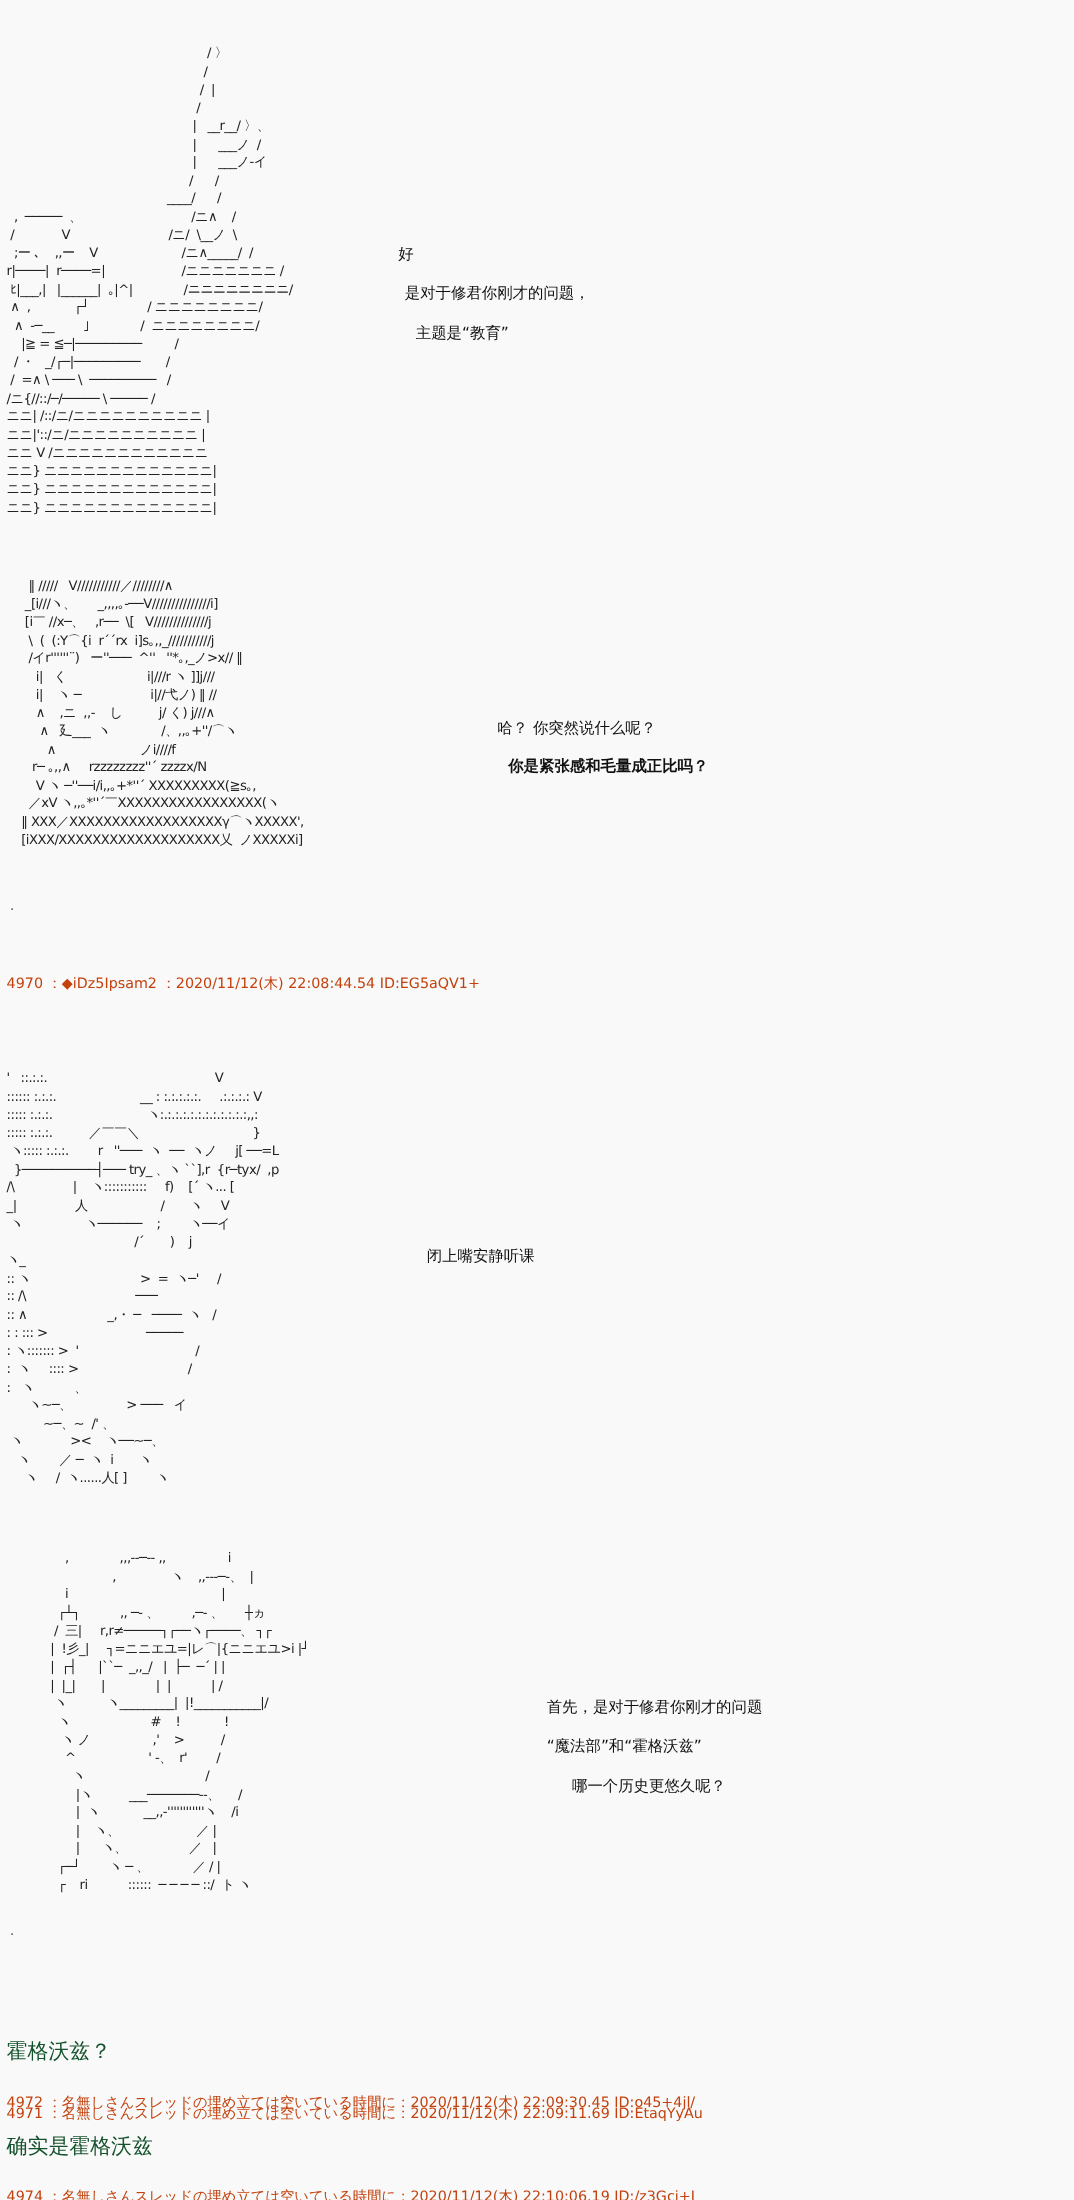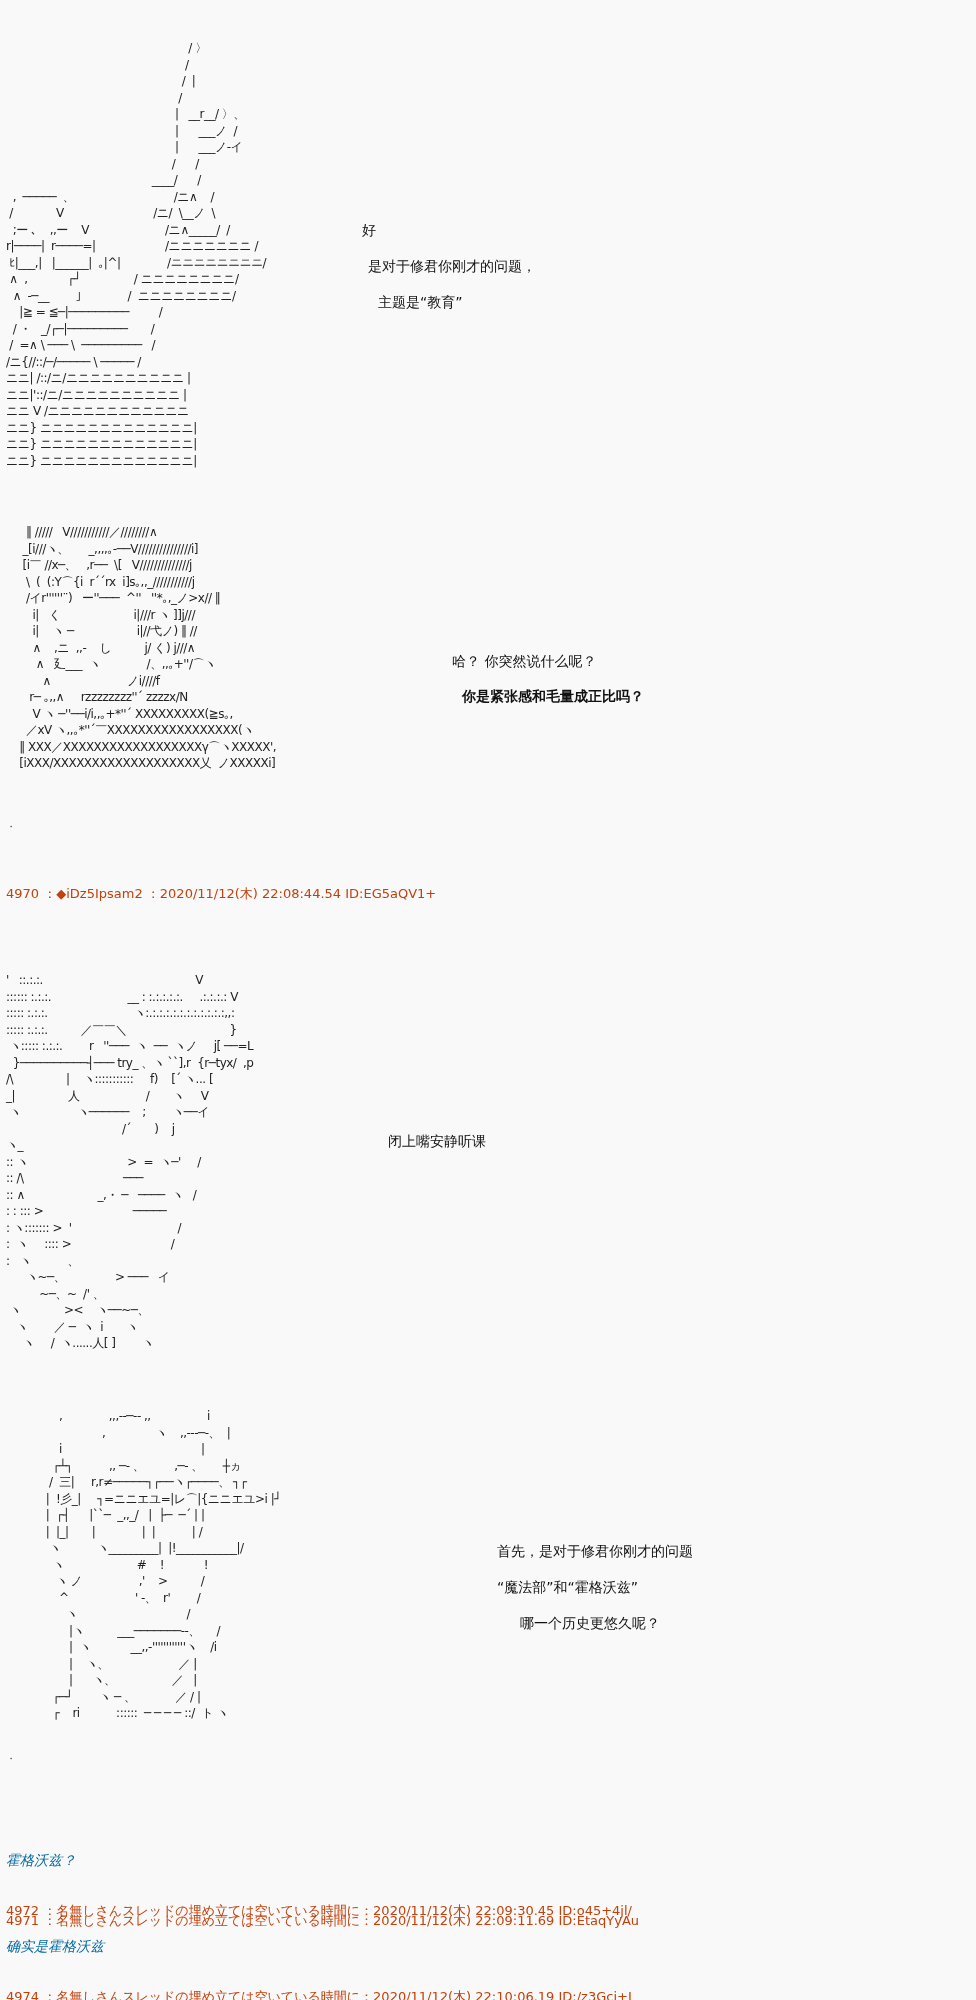--- a/index.html
+++ b/index.html
@@ -2,21 +2,21 @@
 <html><head>
 <meta charset="utf-8">
 <style>
   html, body { margin:0; padding:0; }
   body { width:976px; height:2000px; background:#f9f9f9; position:relative; overflow:hidden;
          font-family:"DejaVu Sans", sans-serif; color:#111; }
   .art { position:absolute; margin:0; font-family:"DejaVu Sans", sans-serif; font-size:12px;
          line-height:16.5px; white-space:pre; color:#222; letter-spacing:-0.5px; }
   .say { position:absolute; font-size:14px; color:#111; white-space:nowrap; }
   .post-header { position:absolute; left:6px; font-size:13px; color:#c2410c; white-space:nowrap; }
-  .post-body { position:absolute; left:6px; font-size:14px; color:#0369a1; white-space:nowrap;font-style:italic; }
+  .post-body { position:absolute; left:6px; font-size:19px; color:#14532d; white-space:nowrap; }
   .dot { position:absolute; font-size:10px; color:#555; }
 </style>
 </head>
 <body>
 
 <pre class="art" style="left:6px; top:40px;">                                                       / 〉
                                                       /
                                                      /  |
                                                     /   ゝ
                                                    |   __r__/ 〉、

